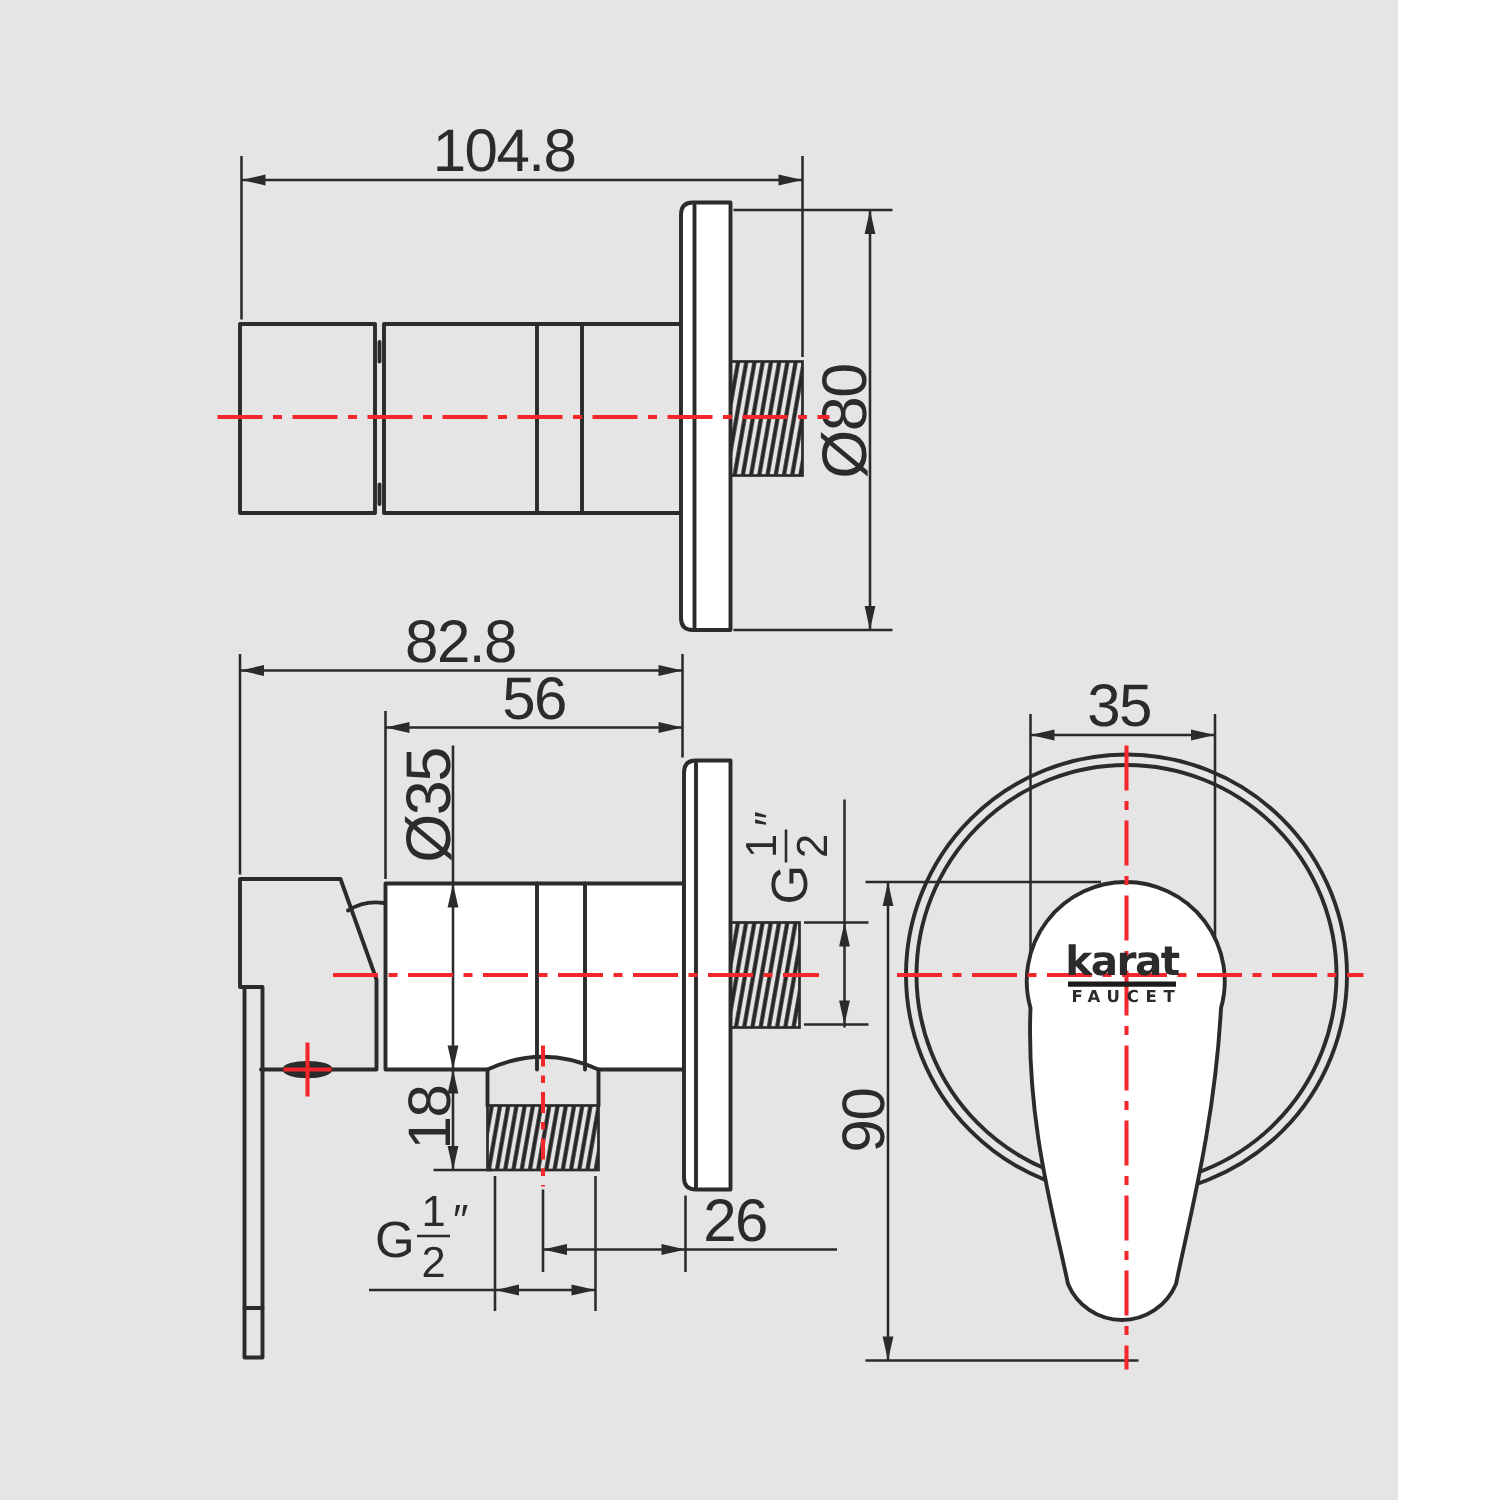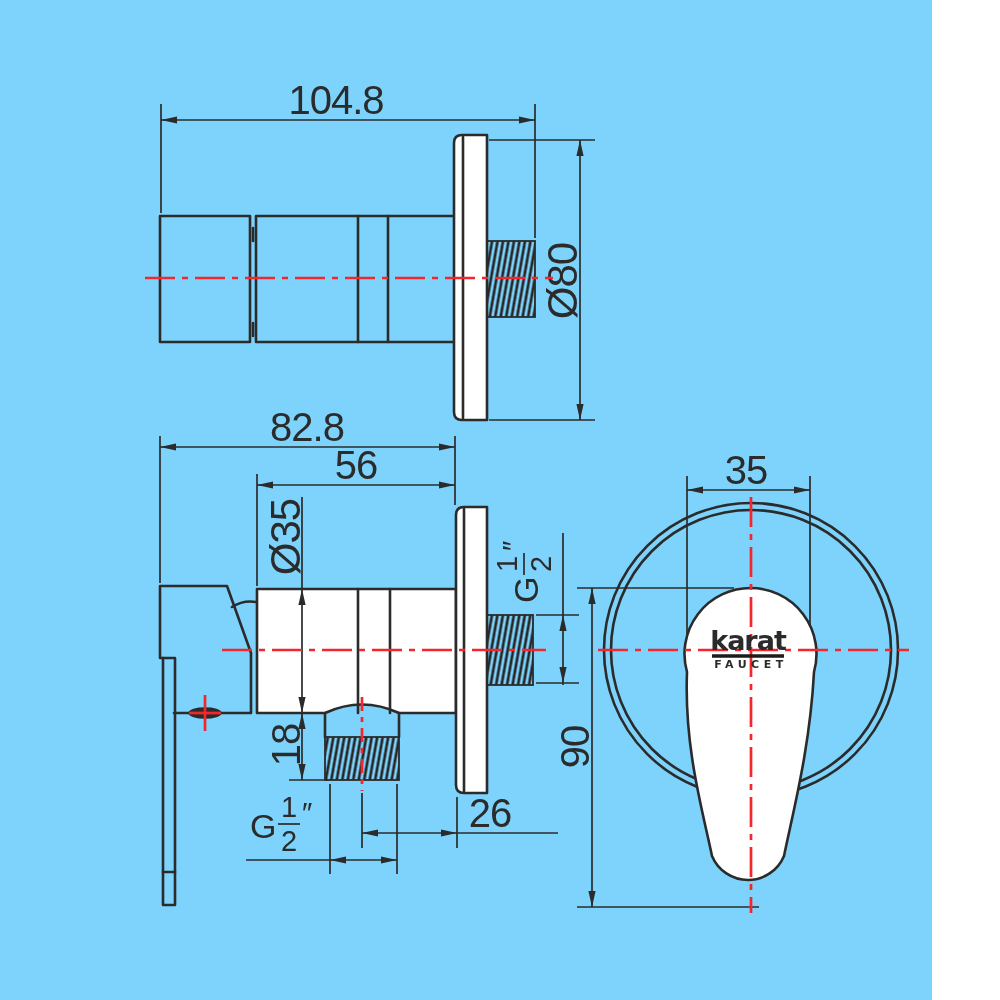--- a/index.html
+++ b/index.html
@@ -1,16 +1,16 @@
 <!DOCTYPE html>
 <html><head>
 <meta charset="utf-8">
 <style>
   html,body{margin:0;padding:0;background:#ffffff;}
-  .canvas{position:relative;width:932px;height:1000px;background:#7dd3fc;overflow:hidden;}
+  .canvas{position:relative;width:932px;height:1000px;background:#e5e5e5;overflow:hidden;}
   svg{display:block;}
   text{fill:#2b2b2b;font-family:"Liberation Sans",sans-serif;}
   .dt{font-size:40px;letter-spacing:-1px;}
   .dtd{font-size:42px;letter-spacing:-1px;}
   .gl{font-size:34px;}
   .fr{font-size:29px;}
   .ol{stroke:#2b2b2b;stroke-width:2.6;fill:none;stroke-linejoin:round;stroke-linecap:round;}
   .olf{stroke:#2b2b2b;stroke-width:2.6;fill:#ffffff;stroke-linejoin:round;}
   .thin{stroke:#2b2b2b;stroke-width:1.7;fill:none;}
   .dim{stroke:#2b2b2b;stroke-width:1.7;fill:none;}

